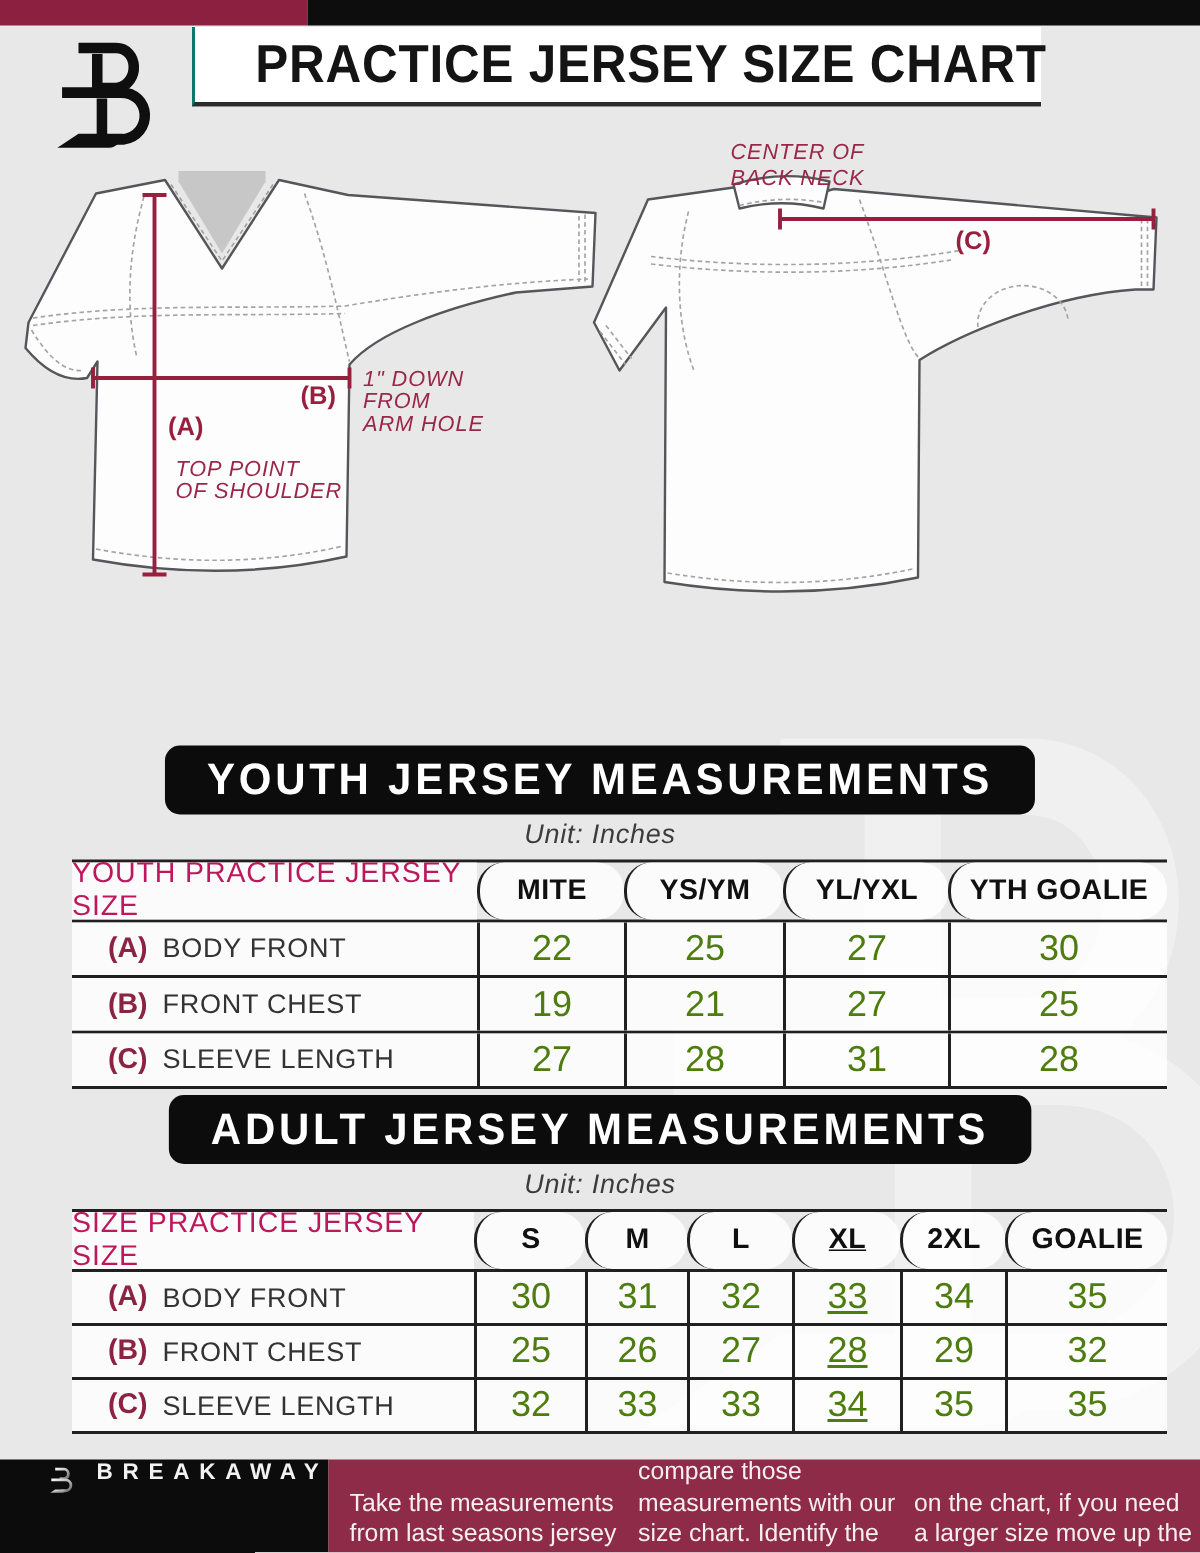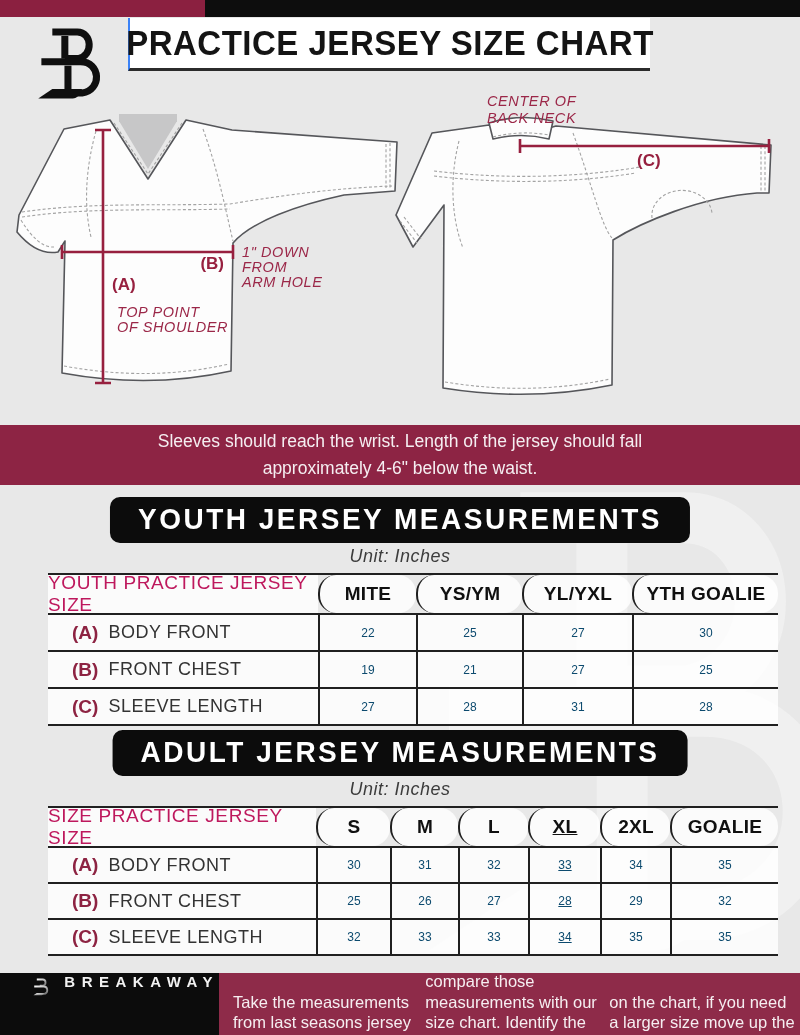--- a/index.html
+++ b/index.html
@@ -6,22 +6,22 @@
   .page{
     position:relative; width:800px; height:1035px; overflow:hidden;
     background:#e8e8e8;
     font-family:"Liberation Sans", sans-serif;
   }
   
   .strip-maroon{position:absolute;left:0;top:0;width:205px;height:17px;background:#8b2040;}
   .strip-black{position:absolute;left:205px;top:0;width:595px;height:17px;background:#0d0d0d;}
   .title-box{
     position:absolute;left:128px;top:18px;width:520px;height:50px;background:#ffffff;
-    border-left:2px solid #3b82f6;border-bottom:3px solid #2b2b2b;
-    display:flex;align-items:center;justify-content:center;z-index:3;
+    border-left:2px solid #0f766e;border-bottom:3px solid #2b2b2b;
+    display:flex;align-items:center;justify-content:center;z-index:3;padding-left:44px;
   }
   .title-box span{
     font-size:33px;font-weight:bold;color:#141414;letter-spacing:.5px;
     display:inline-block;transform:scaleY(1.08);white-space:nowrap;
   }
   .year-box{
     position:absolute;left:650px;top:17px;width:150px;height:51px;background:#8b2040;
     display:flex;align-items:center;justify-content:center;z-index:3;
   }
   .year-box span{
@@ -67,21 +67,21 @@
   .tcell{
     display:flex;align-items:center;justify-content:center;
     background:rgba(255,255,255,.82);flex:none;box-sizing:border-box;
   }
   .tcell + .tcell{border-left:2px solid #202020;}
   .first-header{font-size:19px;color:#be185d;letter-spacing:.6px;}
   .size-header{font-weight:bold;font-size:19px;color:#101010;letter-spacing:.3px;border-radius:18px;}
   .label-cell{justify-content:flex-start;padding-left:24px;}
   .rkey{color:#8d2342;font-weight:bold;font-size:19px;margin-right:10px;}
   .rlbl{color:#333333;font-size:18px;letter-spacing:.5px;}
-  .val{font-size:12px;color:#0c4a6e;}
+  .val{font-size:24px;color:#4d7c0f;}
   .youth-tbl .c0{width:270px;} .youth-tbl .c1{width:98px;} .youth-tbl .c2{width:106px;}
   .youth-tbl .c3{width:110px;} .youth-tbl .c4{width:146px;}
   .adult-tbl .c0{width:268px;} .adult-tbl .c1{width:74px;} .adult-tbl .c2{width:68px;}
   .adult-tbl .c3{width:70px;} .adult-tbl .c4{width:72px;text-decoration:underline;} .adult-tbl .c5{width:70px;}
   .adult-tbl .c6{width:108px;}
   .youth-tbl{top:573px;}
   .adult-tbl{top:806px;}
   
   .footer-black{
     position:absolute;left:0;top:973px;width:219px;height:62px;background:#0c0c0c;z-index:3;
@@ -178,24 +178,20 @@
         <g>
           <path class="mline" d="M520,61 H769 M520,54 V68 M769,54 V68"></path>
         </g>
         <text class="lbl-bold" x="637" y="81">(C)</text>
         <text class="lbl-it" x="487" y="21">CENTER OF</text>
         <text class="lbl-it" x="487" y="38">BACK NECK</text>
       </g>
     </svg>
   </div>
 
-  <div class="banner">
-    <div>Sleeves should reach the wrist. Length of the jersey should fall</div>
-    <div>approximately 4-6" below the waist.</div>
-  </div>
 
   <div class="sec-title" style="top:497px;">
     <span>YOUTH JERSEY MEASUREMENTS</span>
   </div>
   <div class="unit" style="top:546px;">Unit: Inches</div>
   <div class="tbl youth-tbl">
       <div class="trow thead">
         <div class="tcell c0 first-header">YOUTH PRACTICE JERSEY SIZE</div>
         <div class="tcell c1 size-header">MITE</div>
         <div class="tcell c2 size-header">YS/YM</div>

